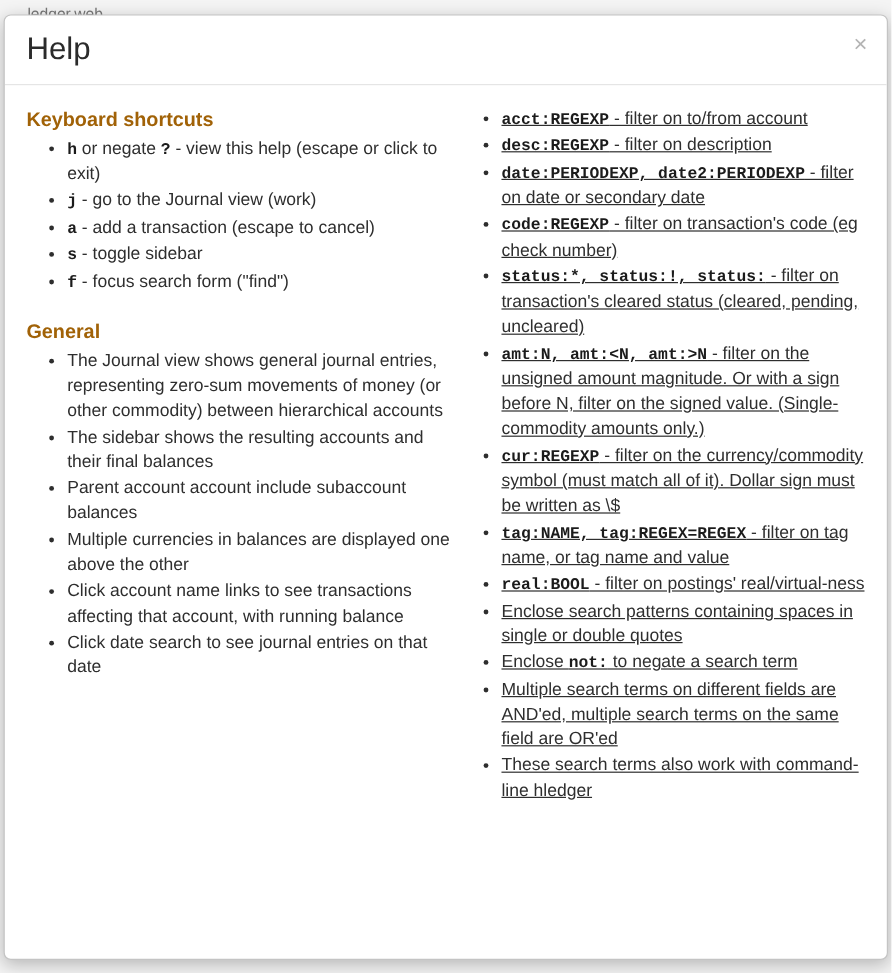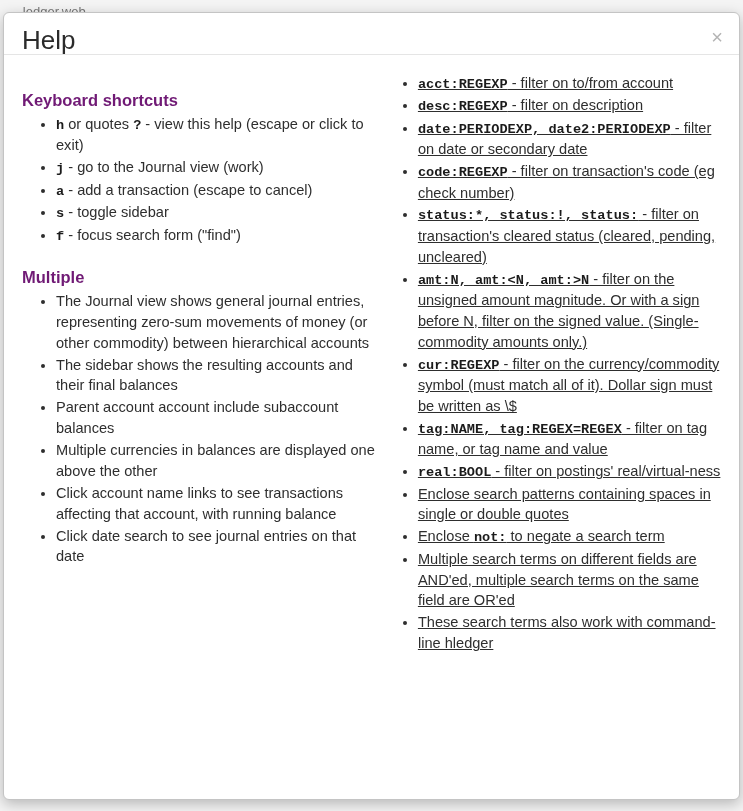--- a/index.html
+++ b/index.html
@@ -38,21 +38,21 @@
     height: 788px;
     background: #ffffff;
     border: 1px solid #c4c4c4;
     border-radius: 6px;
     box-shadow: 0 4px 14px rgba(0,0,0,0.25);
     box-sizing: border-box;
     overflow: hidden;
   }
   .modal-header {
     position: relative;
-    height: 42px;
+    height: 58px;
     border-bottom: 1px solid #e5e5e5;
     box-sizing: border-box;
   }
   .modal-title {
     position: absolute;
     left: 18px;
     top: 12px;
     font-size: 26px;
     color: #2b2b2b;
     font-weight: normal;
@@ -79,22 +79,22 @@
   .columns {
     display: flex;
     gap: 0px;
   }
   .col-left { width: 365px; }
   .col-right { width: 340px; }
 
   h3.section {
     font-size: 16.5px;
     font-weight: bold;
-    color: #701a75;
-    margin: 22px 0 4px 0;
+    color: #a16207;
+    margin: 6px 0 4px 0;
     font-family: "Liberation Sans", sans-serif;
   }
   h3.section.general { margin-top: 22px; }
 
   ul.bullets {
     margin: 4px 0 0 0;
     padding-left: 34px;
     list-style-type: disc;
   }
   ul.bullets li {
@@ -124,28 +124,28 @@
       <div class="modal-title">Help</div>
       <button class="close-btn">×</button>
     </div>
 
     <div class="modal-body">
       <div class="columns">
 
         <div class="col-left">
           <h3 class="section">Keyboard shortcuts</h3>
           <ul class="bullets">
-            <li><code class="mono">h</code><span> or quotes </span><code class="mono">?</code><span> - view this help (escape or click to exit)</span></li>
+            <li><code class="mono">h</code><span> or negate </span><code class="mono">?</code><span> - view this help (escape or click to exit)</span></li>
             <li><code class="mono">j</code><span> - go to the Journal view (work)</span></li>
             <li><code class="mono">a</code><span> - add a transaction (escape to cancel)</span></li>
             <li><code class="mono">s</code><span> - toggle sidebar</span></li>
             <li><code class="mono">f</code><span> - focus search form ("find")</span></li>
           </ul>
 
-          <h3 class="section general">Multiple</h3>
+          <h3 class="section general">General</h3>
           <ul class="bullets">
             <li>The Journal view shows general journal entries, representing zero-sum movements of money (or other commodity) between hierarchical accounts</li>
             <li>The sidebar shows the resulting accounts and their final balances</li>
             <li>Parent account account include subaccount balances</li>
             <li>Multiple currencies in balances are displayed one above the other</li>
             <li>Click account name links to see transactions affecting that account, with running balance</li>
             <li>Click date search to see journal entries on that date</li>
           </ul>
         </div>
 

